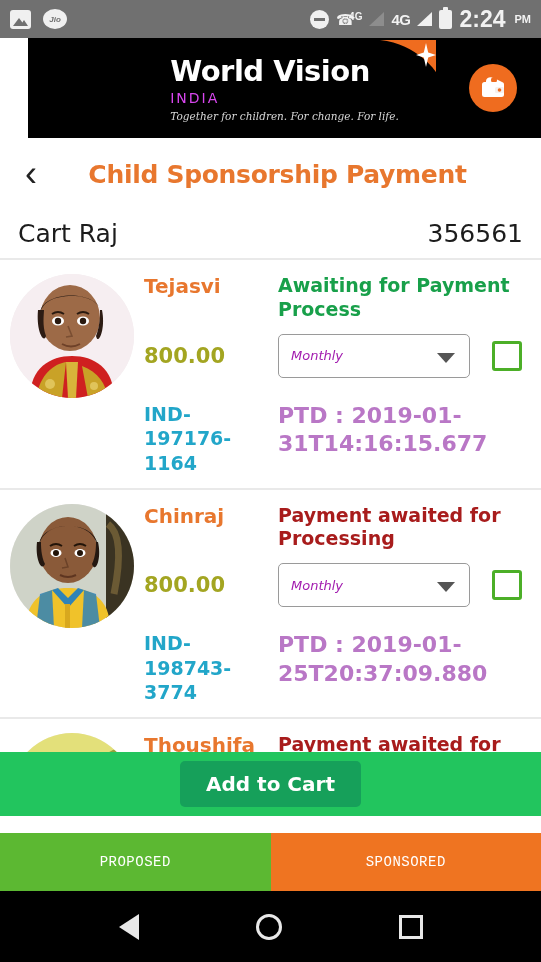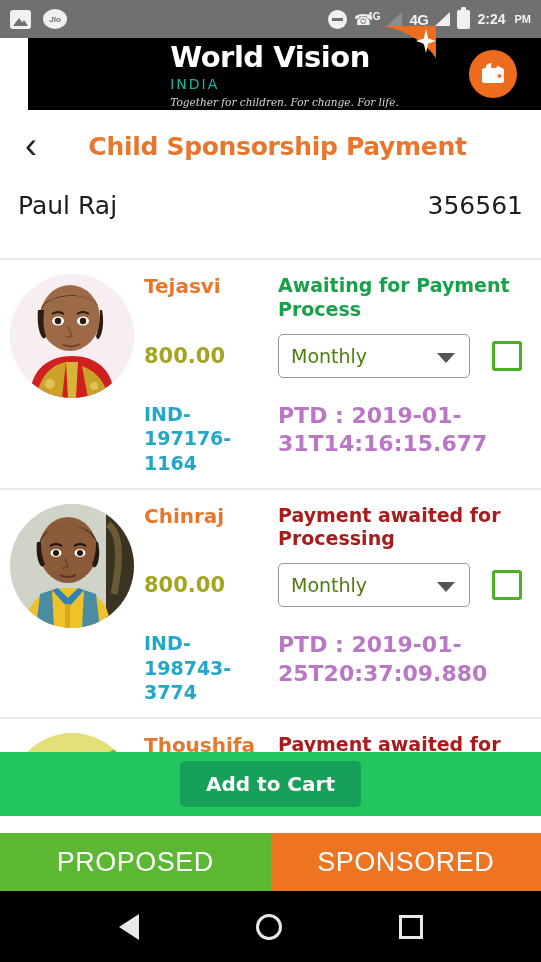--- a/index.html
+++ b/index.html
@@ -59,41 +59,41 @@
     border-bottom:14px solid #f0f0f0;
   }
   .sb-4g { font-size:15px; font-weight:bold; letter-spacing:-0.5px; }
   .sb-batt {
     width:13px; height:19px; background:#f0f0f0; border-radius:2px; position:relative;
   }
   .sb-batt:before {
     content:""; position:absolute; top:-3px; left:4px; width:5px; height:3px;
     background:#f0f0f0; border-radius:1px 1px 0 0;
   }
-  .sb-time { font-size:14px; font-weight:bold; }
+  .sb-time { font-size:23px; font-weight:bold; }
   .sb-ampm { font-size:11px; font-weight:bold; margin-left:2px; }
 
   
   .brandbar {
-    height:72px; background:#000000; position:relative;
+    height:100px; background:#000000; position:relative;
     display:flex; align-items:center; justify-content:center;margin-left:28px;
   }
   .logo-wrap { position:relative; display:flex; flex-direction:column; align-items:flex-start; }
   .logo-top { position:relative; display:flex; align-items:flex-end; }
   .logo-name {
     color:#ffffff; font-size:29px; font-weight:bold; letter-spacing:-0.5px;
     font-family:"DejaVu Sans", sans-serif;
   }
   .logo-mark {
     position:absolute; right:-68px; top:-16px; width:64px; height:40px;
     overflow:hidden;
   }
   .logo-mark svg { display:block; }
   .logo-india {
-    color:#14b8a6; font-size:14px; letter-spacing:2px; margin-top:2px;
+    color:#d946ef; font-size:14px; letter-spacing:2px; margin-top:2px;
     font-family:"DejaVu Sans", sans-serif;
   }
   .logo-tag {
     color:#d8d8d8; font-size:10.5px; font-style:italic; margin-top:4px;
     font-family:"DejaVu Serif", serif;
   }
   .cart-btn {
     position:absolute; right:24px; top:50%; transform:translateY(-50%);
     width:48px; height:48px; border-radius:50%; background:#ef6c1f;
     display:flex; align-items:center; justify-content:center;
@@ -145,21 +145,21 @@
   .line2 { display:flex; align-items:center; margin-top:12px; }
   .amount {
     color:#a3a521; font-size:21px; font-weight:bold; width:134px; flex:0 0 134px;
     font-family:"DejaVu Sans", sans-serif;
   }
   .dropdown {
     flex:0 0 192px; height:44px; border:1.5px solid #9a9a9a; border-radius:5px;
     background:#fff; display:flex; align-items:center; padding:0 12px;
     position:relative;
   }
-  .dd-label { color:#4d7c0f; font-size:19px; font-family:"DejaVu Sans", sans-serif; }
+  .dd-label { color:#a21caf; font-size:13px; font-family:"DejaVu Sans", sans-serif;font-style:italic; }
   .dd-caret {
     position:absolute; right:14px; top:50%; margin-top:-3px;
     width:0; height:0; border-left:9px solid transparent;
     border-right:9px solid transparent; border-top:10px solid #555;
   }
   .checkbox {
     width:30px; height:30px; border:3px solid #4caf28; border-radius:3px;
     background:#fff; margin-left:22px; flex:0 0 30px;
   }
   .line3 { display:flex; margin-top:24px; }
@@ -178,22 +178,22 @@
     background:#22c55e; display:flex; align-items:center; justify-content:center;
   }
   .add-cart {
     background:#16a05a; color:#ffffff; font-size:20px; font-weight:bold;
     padding:11px 26px; border-radius:5px; border:none;
     font-family:"DejaVu Sans", sans-serif;
   }
   .tabs { position:absolute; left:0; right:0; bottom:71px; height:58px; display:flex; }
   .tab {
     flex:1; display:flex; align-items:center; justify-content:center;
-    color:#ffffff; font-size:27px; letter-spacing:0.5px;
-    font-family:Liberation Sans, sans-serif;
+    color:#ffffff; font-size:14px; letter-spacing:0.5px;
+    font-family:Liberation Mono, monospace;
   }
   .tab.proposed { background:#5cb832; }
   .tab.sponsored { background:#ef7421; }
 
   
   .navbar {
     position:absolute; left:0; right:0; bottom:0; height:71px; background:#000;
     display:flex; align-items:center; justify-content:space-around; padding:0 60px;
   }
   .nav-back { width:0; height:0; border-top:13px solid transparent;
@@ -249,21 +249,21 @@
         <circle cx="20.5" cy="15" r="1.8" fill="#ef6c1f"></circle>
       </svg>
     </div>
   </div>
 
   <div class="titlebar">
     <div class="back-chevron">‹</div>
     <div class="page-title">Child Sponsorship Payment</div>
   </div>
   <div class="subrow">
-    <div class="donor-name">Paul Raj</div>
+    <div class="donor-name">Cart Raj</div>
     <div class="donor-id">356561</div>
   </div>
 
   <div class="list-area">
 
     <div class="row">
       <div class="avatar">
         <svg viewBox="0 0 124 124" preserveAspectRatio="xMidYMid slice">
           <rect width="124" height="124" fill="#f6eef1"></rect>
           <ellipse cx="60" cy="44" rx="30" ry="33" fill="#9d6a47"></ellipse>

